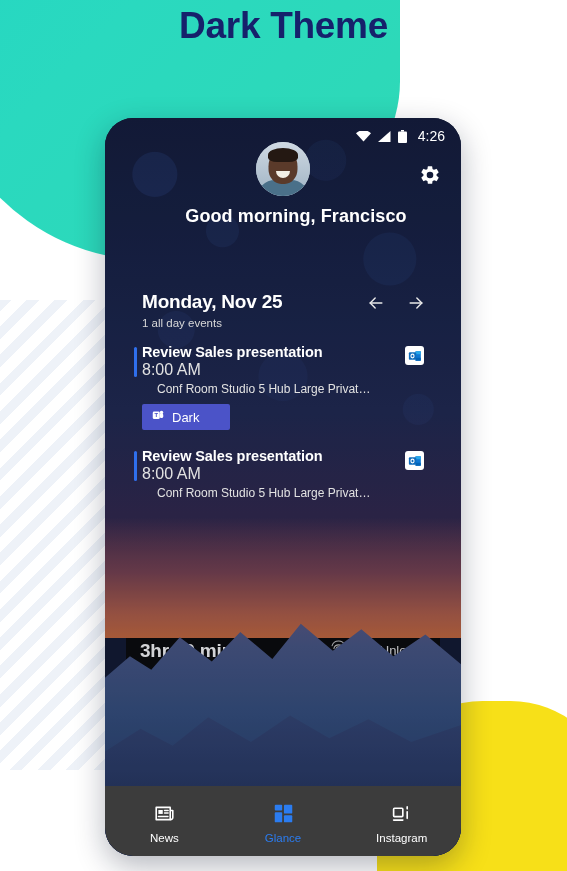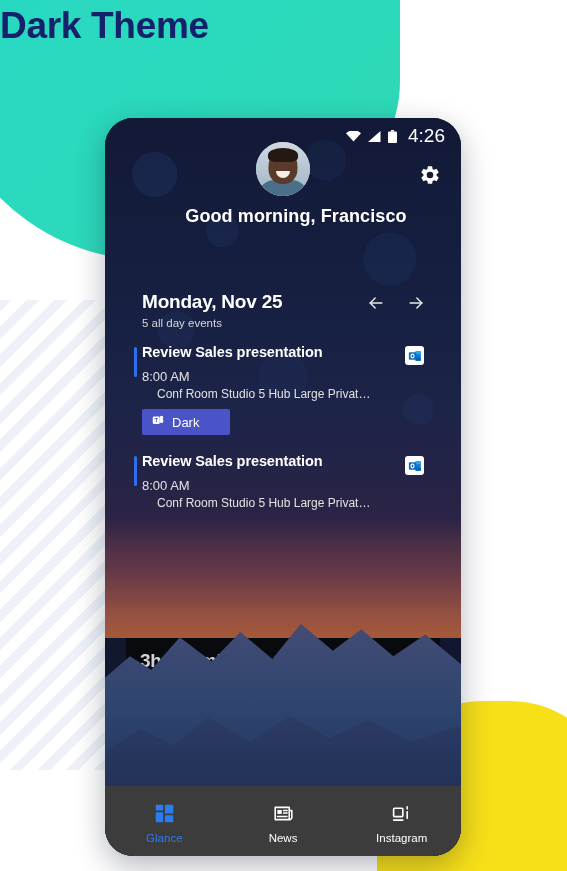--- a/index.html
+++ b/index.html
@@ -36,20 +36,21 @@
     right:-40px; bottom:-30px;
     width:230px; height:200px;
     background:#f7e018;
     border-radius:46% 42% 0 0 / 52% 44% 0 0;
   }
 
   
   .page-title {
     position:absolute;
     top:5px; left:0; right:0;
+    text-align:center;
     font-size:37px;
     font-weight:bold;
     color:#16216b;
     letter-spacing:-0.3px;
     z-index:5;
   }
 
   
   .phone {
     position:absolute;
@@ -94,21 +95,21 @@
     opacity:.9;
   }
   .wp-dark-veil { position:absolute; inset:0; background:rgba(8,10,25,.18); }
 
   
   .statusbar {
     position:absolute; top:0; left:0; right:0; height:36px;
     display:flex; align-items:center; justify-content:flex-end;
     gap:7px; padding:0 16px 0 0; color:#fff;
   }
-  .sb-time { font-size:19px; font-weight:500; margin-left:4px; }
+  .sb-time { font-size:14px; font-weight:500; margin-left:4px; }
   .ic-wifi { width:15px; height:11px; position:relative; }
   .ic-wifi svg, .ic-sig svg, .ic-bat svg { display:block; }
 
   
   .phone-header { position:relative; padding-top:8px; }
   .gear-btn {
     position:absolute; right:18px; top:44px;
     width:26px; height:26px; display:flex; align-items:center; justify-content:center;
   }
   .avatar {
@@ -160,21 +161,21 @@
   .cal-navs { position:absolute; right:14px; top:16px; display:flex; gap:20px; }
   .cal-navs .arrow { width:20px; height:20px; color:#e9e9e9; }
 
   .event { display:flex; padding:5px 16px 6px; position:relative; }
   .ev-bar {
     position:absolute; left:8px; top:8px; width:3px; height:30px;
     background:#2f6fed; border-radius:2px;
   }
   .ev-main { flex:1; min-width:0; }
   .ev-title { color:#fff; font-size:14.5px; font-weight:bold; letter-spacing:-.1px; }
-  .ev-time { color:#e2e2e2; font-size:13px; margin-top:9px; }
+  .ev-time { color:#e2e2e2; font-size:16px; margin-top:1px; }
   .ev-loc { color:#e2e2e2; font-size:12px; margin-top:3px; white-space:nowrap; overflow:hidden; text-overflow:ellipsis;margin-left:15px; }
   .ev-app {
     width:19px; height:19px; border-radius:3px; background:#fff;
     display:flex; align-items:center; justify-content:center; flex:none; margin-top:2px;
   }
   .join-btn {
     margin-top:8px; background:#4b53c8; border-radius:2px;
     height:26px; width:88px; display:flex; align-items:center; gap:7px;
     padding-left:9px; cursor:pointer;
   }
@@ -275,21 +276,21 @@
     <span class="dots">
         <i></i>
         <i></i>
         <i></i>
       </span>
   </div>
 
   <div class="card">
     <div class="cal-top">
       <div class="cal-date">Monday, Nov 25</div>
-      <div class="cal-sub">5 all day events</div>
+      <div class="cal-sub">1 all day events</div>
       <div class="cal-navs">
         <span class="arrow">
           <svg width="20" height="20" viewBox="0 0 24 24" fill="none" stroke="#e9e9e9" stroke-width="1.7" stroke-linecap="round" stroke-linejoin="round">
               <path d="M19 12H5"></path>
               <path d="M11 18 5 12l6-6"></path>
             </svg>
         </span>
         <span class="arrow">
           <svg width="20" height="20" viewBox="0 0 24 24" fill="none" stroke="#e9e9e9" stroke-width="1.7" stroke-linecap="round" stroke-linejoin="round">
               <path d="M5 12h14"></path>
@@ -406,44 +407,44 @@
           <span class="nm">Edge</span>
         </span>
         <span class="lg">
           <span class="dot" style="background: rgb(125, 125, 125);"></span>
           <span class="nm">Other</span>
         </span>
       </div>
   </div>
 
   <div class="bottomnav">
+    <div class="nav-item">
+      <span>
+        <svg width="21" height="21" viewBox="0 0 24 24" fill="none" stroke="#fff" stroke-width="1.8" stroke-linejoin="round">
+          <path d="M2.5 5h16v14h-16z"></path>
+          <path d="M18.5 8.5h3v8a2.5 2.5 0 0 1-3 2.4"></path>
+          <rect x="5" y="8" width="5" height="4.5" fill="#fff" stroke="none"></rect>
+          <path d="M12 8.5h4.2M12 11.5h4.2M5 15.5h11" stroke-width="1.6" stroke-linecap="round"></path>
+        </svg>
+      </span>
+      <span class="nav-label">News</span>
+    </div>
     <div class="nav-item active">
       <span>
         <svg width="21" height="21" viewBox="0 0 24 24" fill="#2b7cf0">
           <rect x="2" y="2" width="8.5" height="6.5" rx="1"></rect>
           <rect x="12.5" y="2" width="9.5" height="10" rx="1"></rect>
           <rect x="2" y="10.5" width="8.5" height="11.5" rx="1"></rect>
           <rect x="12.5" y="14" width="9.5" height="8" rx="1"></rect>
         </svg>
       </span>
       <span class="nav-label">Glance</span>
     </div>
     <div class="nav-item">
       <span>
-        <svg width="21" height="21" viewBox="0 0 24 24" fill="none" stroke="#fff" stroke-width="1.8" stroke-linejoin="round">
-          <path d="M2.5 5h16v14h-16z"></path>
-          <path d="M18.5 8.5h3v8a2.5 2.5 0 0 1-3 2.4"></path>
-          <rect x="5" y="8" width="5" height="4.5" fill="#fff" stroke="none"></rect>
-          <path d="M12 8.5h4.2M12 11.5h4.2M5 15.5h11" stroke-width="1.6" stroke-linecap="round"></path>
-        </svg>
-      </span>
-      <span class="nav-label">News</span>
-    </div>
-    <div class="nav-item">
-      <span>
         <svg width="21" height="21" viewBox="0 0 24 24" fill="none" stroke="#fff" stroke-width="1.9" stroke-linecap="round">
           <rect x="3" y="6" width="10.5" height="9.5" rx="1"></rect>
           <path d="M18.5 4.5v2.2M18.5 10v7.5"></path>
           <path d="M3 19.5h10.5"></path>
         </svg>
       </span>
       <span class="nav-label">Instagram</span>
     </div>
   </div>
 

